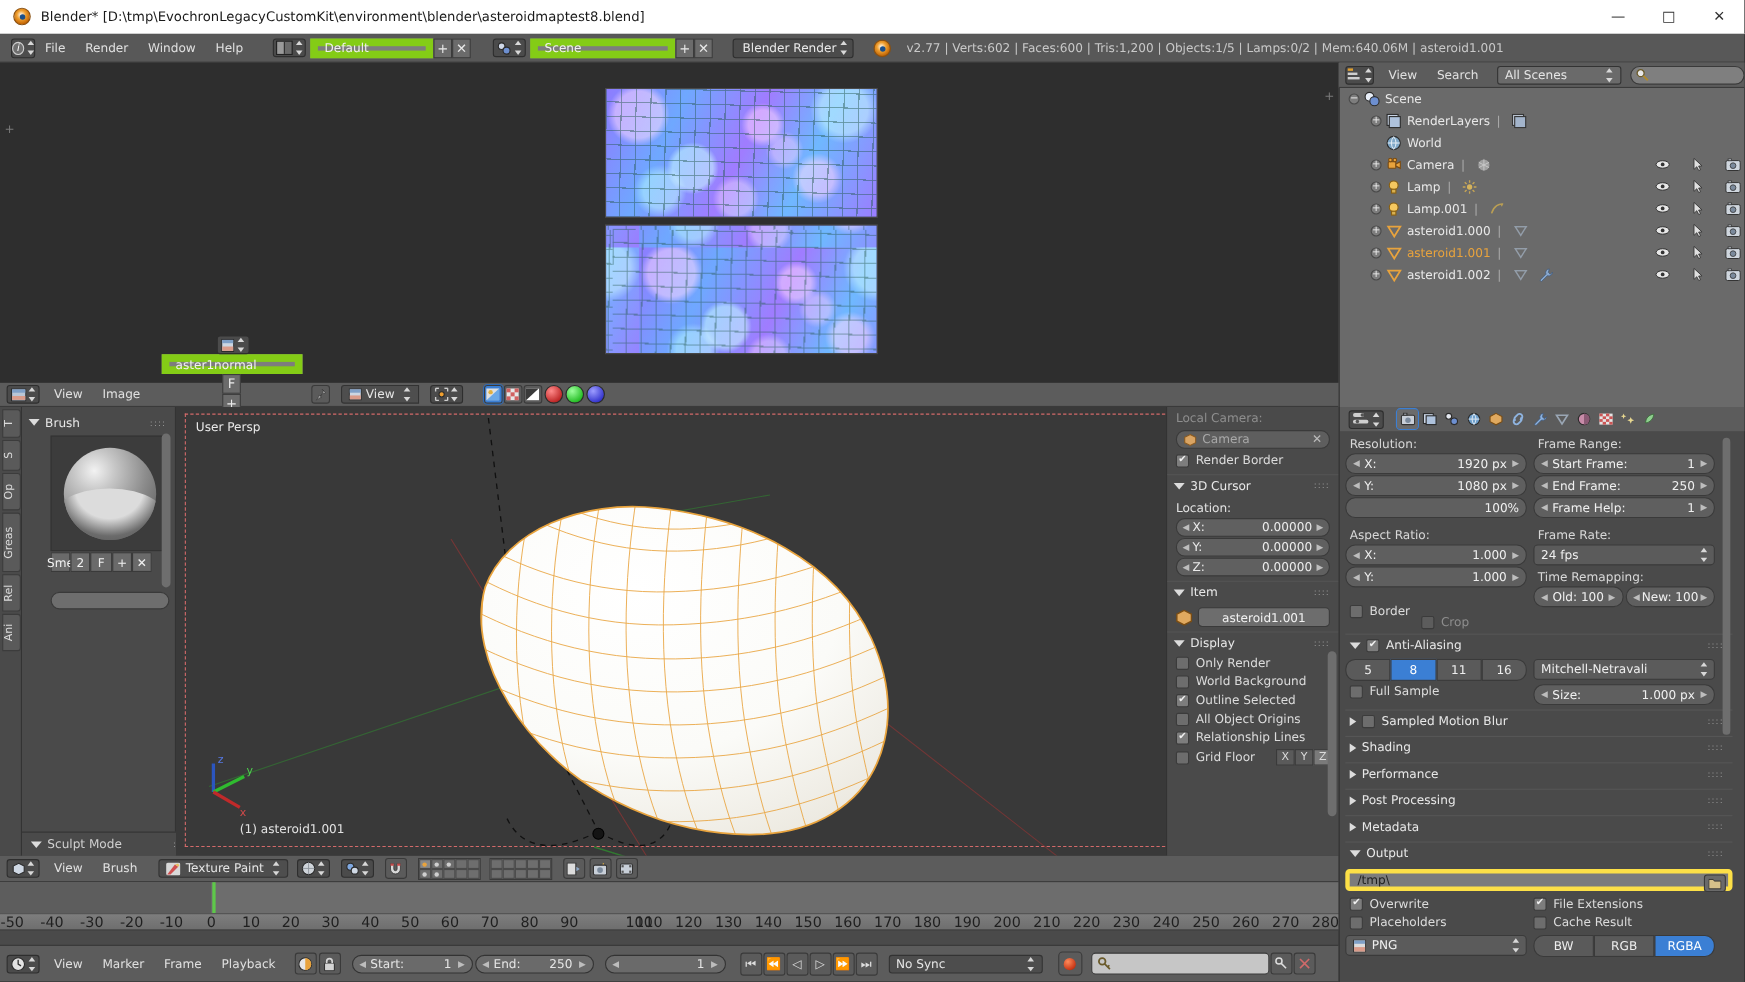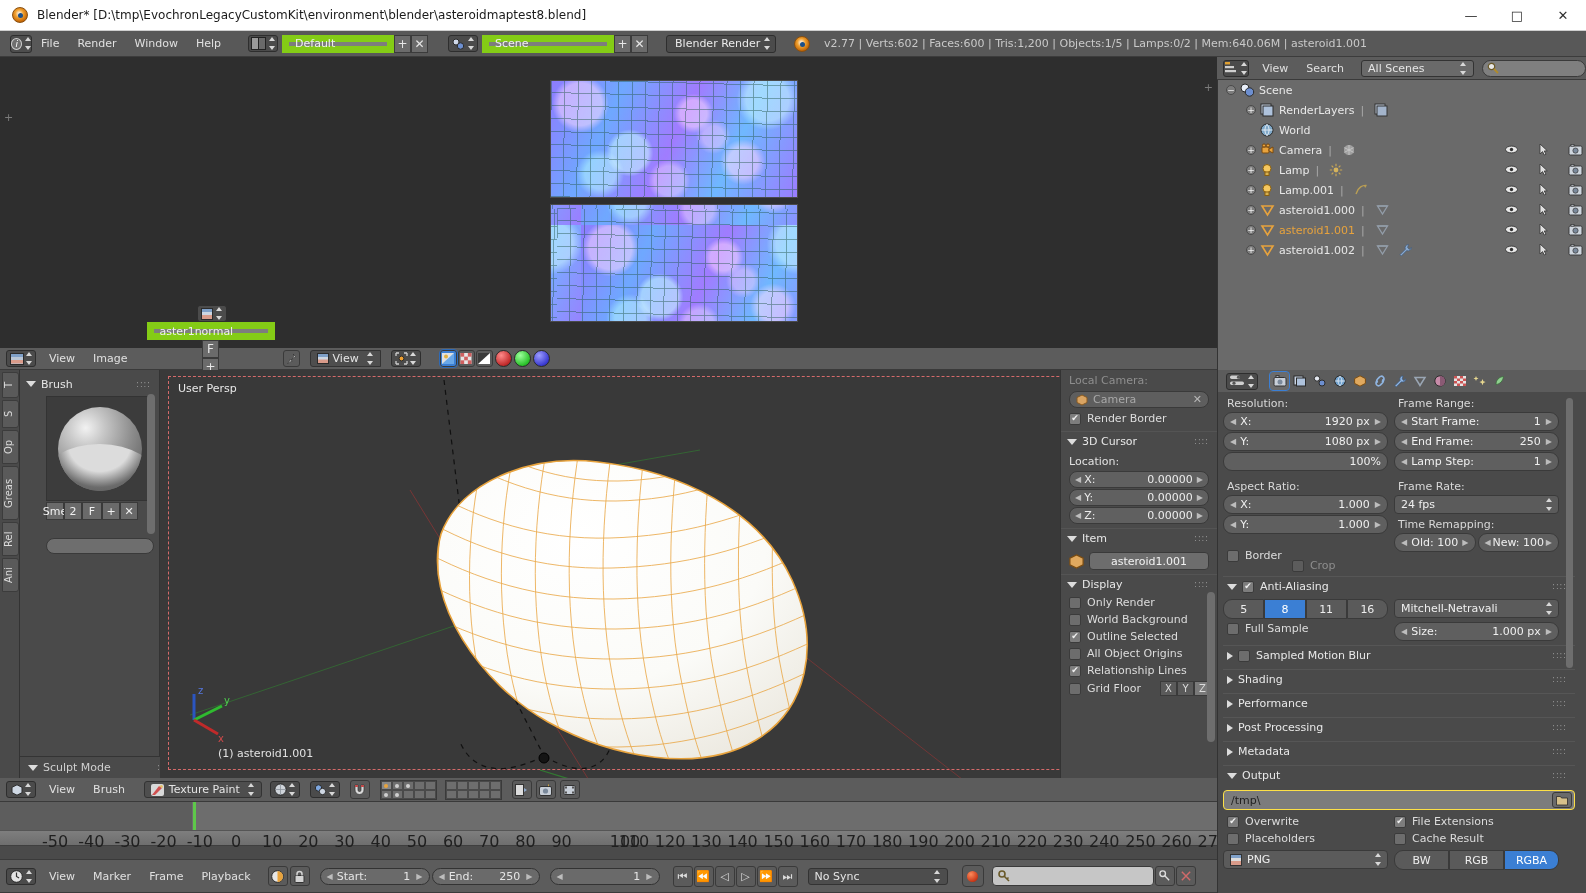--- a/index.html
+++ b/index.html
@@ -140,21 +140,21 @@
   
   #v3dfoot{ left:0; top:778px; width:1217px; height:24px; }
 
   
   #timeline{ position:absolute; left:0; top:802px; width:1217px; height:57px; background:#4a4a4a; }
   .tlcanvas{ position:absolute; left:0; top:0; width:1217px; height:28px; background:#6d6d6d; }
   .tlshade{ position:absolute; left:0; top:0; width:192px; height:28px; background:#5d5d5d; }
   .tlplay{ position:absolute; left:193px; top:0; width:3px; height:28px; background:#5ec84a; }
   .tlruler{ position:absolute; left:0; top:28px; width:1217px; height:16px;
      background:linear-gradient(#7e7e7e,#6e6e6e); border-top:1px solid #555; border-bottom:1px solid #3f3f3f;}
-  .tltick{ position:absolute; top:1px; font-size:16px; color:#1f1f1f; transform:translateX(-50%);margin-left:44px; }
+  .tltick{ position:absolute; top:1px; font-size:13px; color:#1f1f1f; transform:translateX(-50%); }
   #tlhdr{ left:0; top:859px; width:1217px; height:34px; background:#5c5c5c; border-top:1px solid #3a3a3a;}
 
   
   #outliner{ position:absolute; left:1217px; top:57px; width:369px; height:313px; background:#6a6a6a;
      border-left:1px solid #333; }
   #outhdr{ left:1217px; top:57px; width:369px; height:23px; background:#5c5c5c; }
   .otree{ position:absolute; left:0; top:23px; width:369px; bottom:0; overflow:hidden;}
   .orow{ height:20px; display:flex; align-items:center; font-size:11px; color:#e8e8e8; position:relative;}
   .orow.sel .oname{ color:#e8a33d; }
   .expand{ width:10px;height:10px;border-radius:50%;background:#7d7d7d;border:1px solid #4a4a4a;
@@ -185,21 +185,21 @@
   .pdrop{ height:19px; background:#5b5b5b; border:1px solid #3a3a3a; border-radius:4px;
      display:flex; align-items:center; padding:0 6px; font-size:11px; color:#efefef;
      justify-content:space-between; }
   .pchk{ display:flex; align-items:center; font-size:11px; color:#dcdcdc; }
   .pchk.dim{ color:#8d8d8d;margin-top:20px; }
   .psect{ display:flex; align-items:center; height:20px; border-top:1px solid #565656;
      margin-top:4px; font-size:11px; color:#e8e8e8; }
   .aabtn{ flex:1; height:20px; background:#5a5a5a; border:1px solid #3a3a3a;
      display:flex;align-items:center;justify-content:center; font-size:11px; color:#eee;}
   .aabtn.on{ background:#3b7fd4; color:#fff; }
-  .pathfield{ height:20px; background:#7c7c7c; border:1px solid #fde047; border-radius:4px;
+  .pathfield{ height:20px; background:#7c7c7c; border:4px solid #fde047; border-radius:4px;
      display:flex; align-items:center; padding:0 7px; font-size:11px; color:#1f1f1f; }
   .fmtbtn{ flex:1; height:20px; background:#5a5a5a; border:1px solid #3a3a3a;
      display:flex;align-items:center;justify-content:center; font-size:11px;color:#eee;}
   .fmtbtn.on{ background:#3b7fd4; color:#fff; }
   .scrollv{ position:absolute; right:2px; width:7px; background:#6e6e6e; border-radius:4px; }
 </style>
 </head>
 <body>
 
 <div id="app">
@@ -1201,21 +1201,21 @@
               <span class="arrR" style="margin-left:5px">▶</span>
           </div>
           <div class="pnum">
             <span class="arrL">◀</span>
               <span class="lbl" style="margin-right:auto;margin-left:4px">End Frame:</span>
             <span>250</span>
               <span class="arrR" style="margin-left:5px">▶</span>
           </div>
           <div class="pnum">
             <span class="arrL">◀</span>
-              <span class="lbl" style="margin-right:auto;margin-left:4px">Lamp Step:</span>
+              <span class="lbl" style="margin-right:auto;margin-left:4px">Frame Help:</span>
             <span>1</span>
               <span class="arrR" style="margin-left:5px">▶</span>
           </div>
         </div>
       </div>
 
       <div class="prow" style="margin-top:5px">
         <div class="pcol">
           <div class="plabel">Aspect Ratio:</div>
           <div class="pnum">

